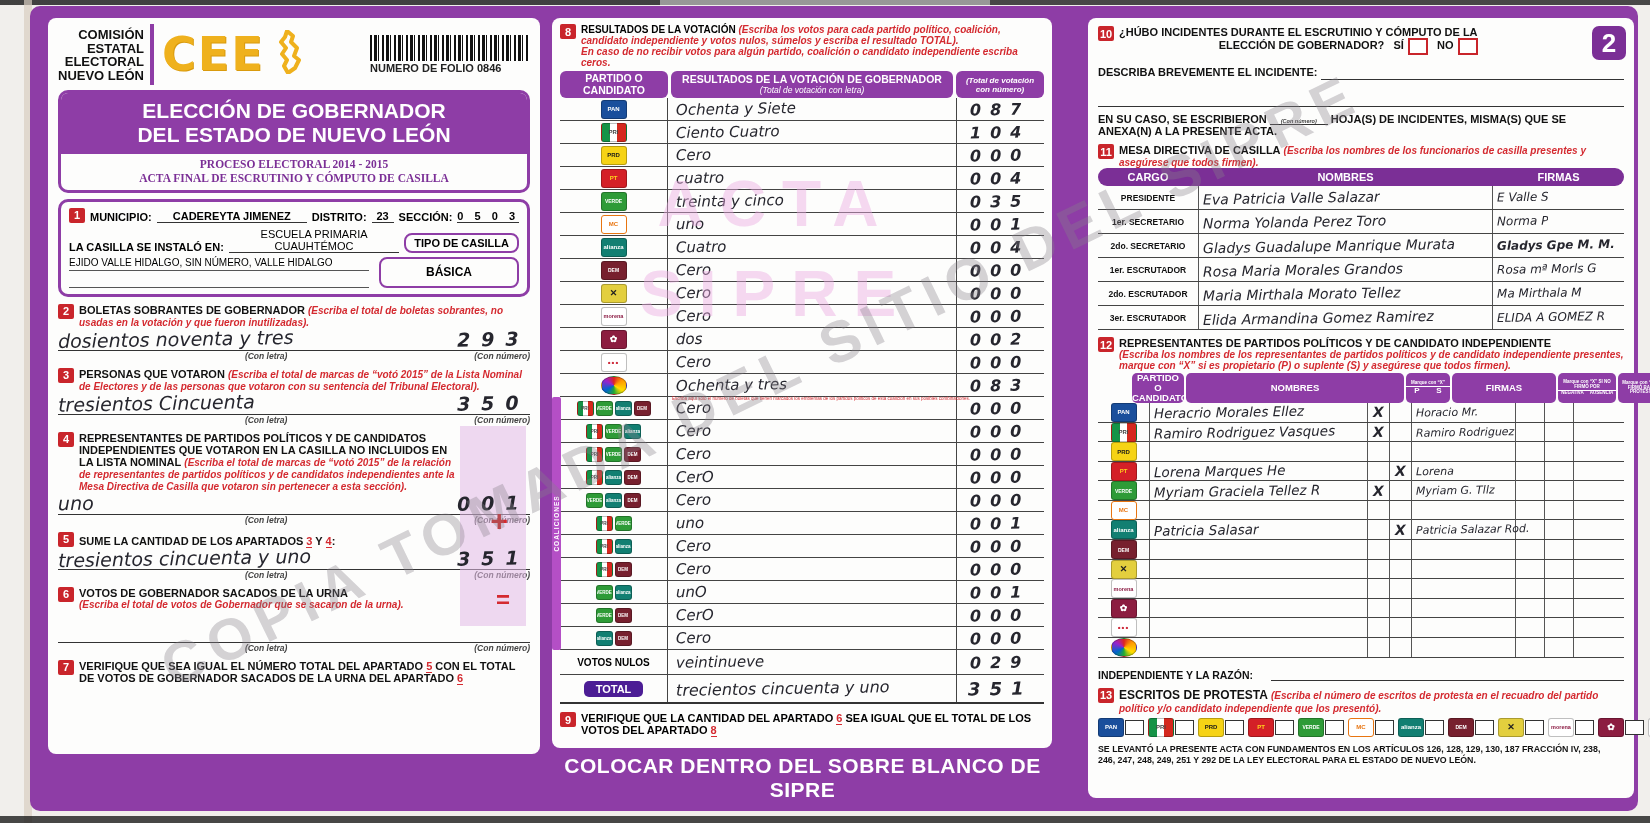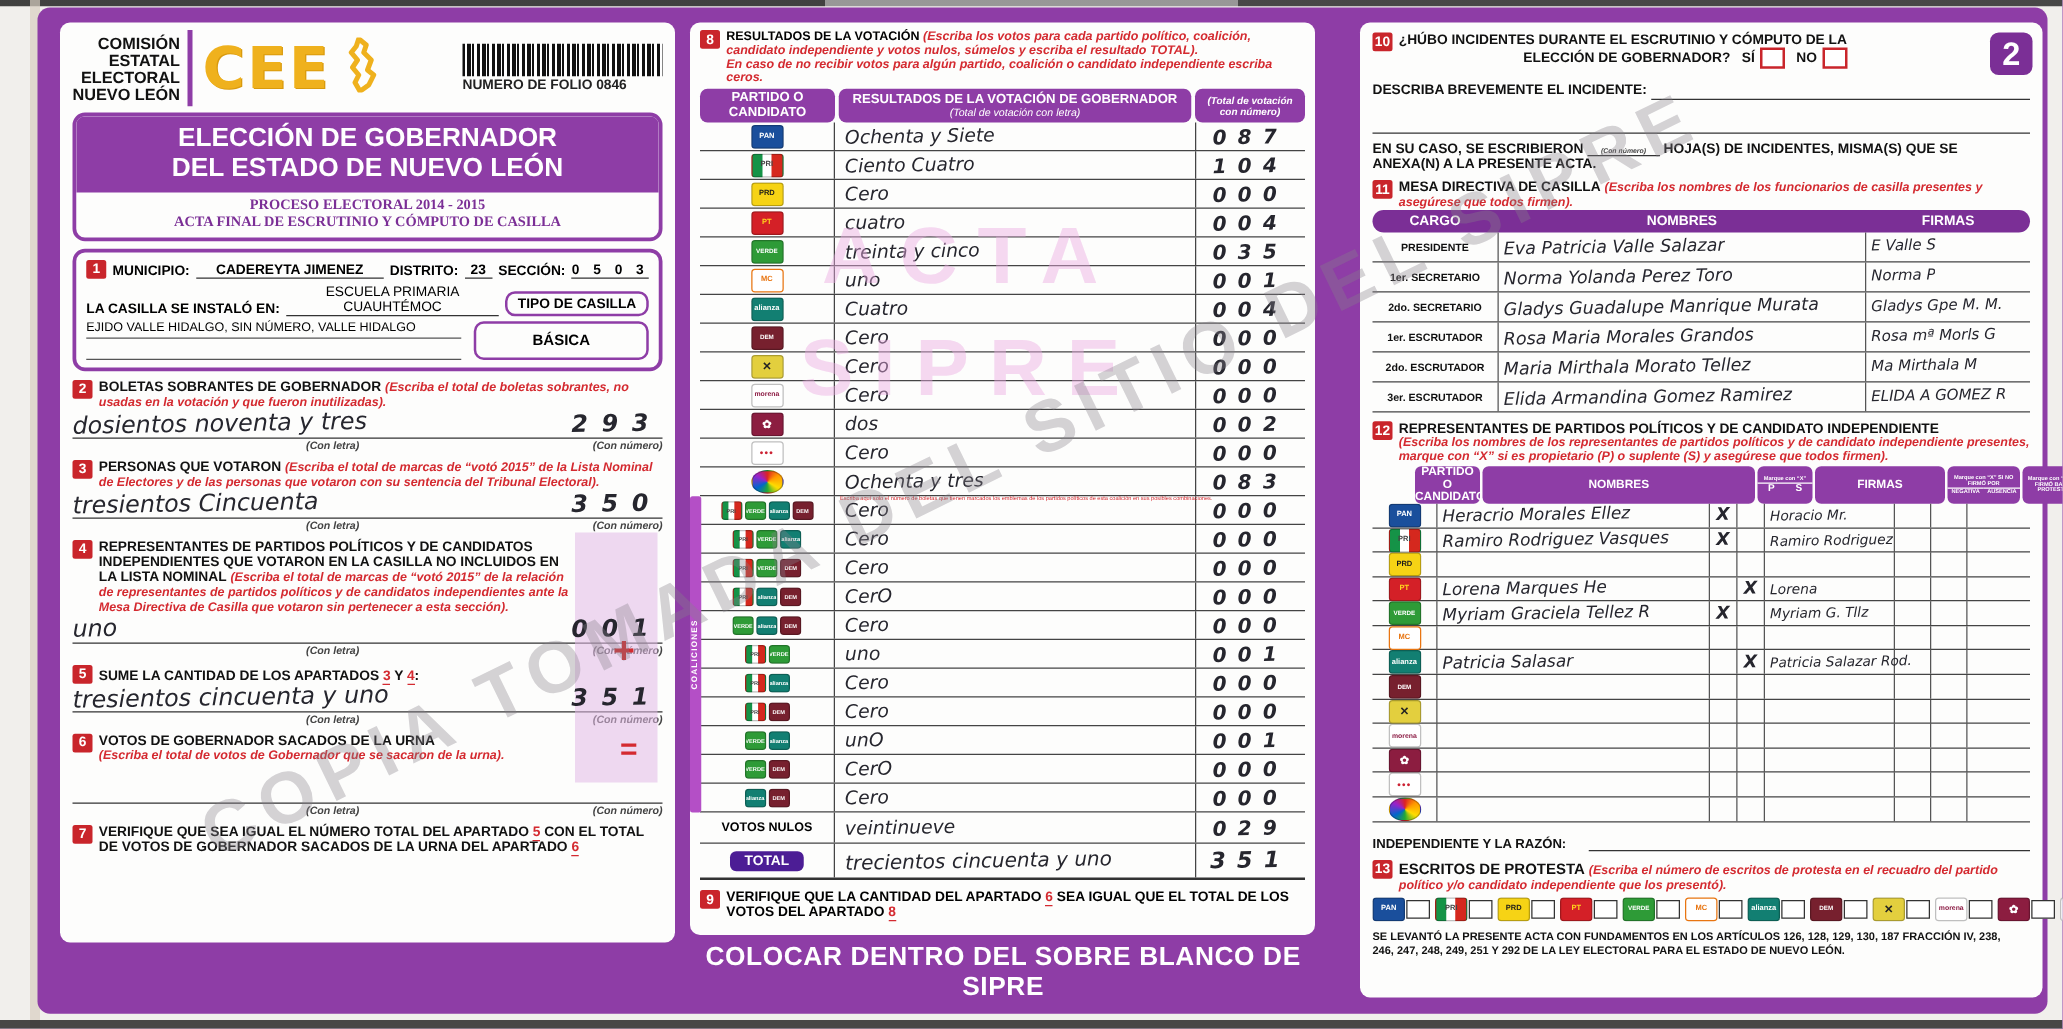--- a/index.html
+++ b/index.html
@@ -705,21 +705,21 @@
               <span class="hw">Norma Yolanda Perez Toro</span>
             </div>
             <div style="padding-left:4px;"><span class="hw" style="font-size:12px;">Norma P</span></div>
           </div>
 
           <div class="mesa-row">
             <div class="cargo">2do. SECRETARIO</div>
             <div style="border-left:1.2px solid #555;border-right:1.2px solid #555;height:100%;display:flex;align-items:center;padding-left:4px;">
               <span class="hw">Gladys Guadalupe Manrique Murata</span>
             </div>
-            <div style="padding-left:4px;"><span class="hw" style="font-size:12px;">Gladys Gpe M. M.</span></div>
+            <div style="padding-left:4px;font-weight:bold;"><span class="hw" style="font-size:12px;">Gladys Gpe M. M.</span></div>
           </div>
 
           <div class="mesa-row">
             <div class="cargo">1er. ESCRUTADOR</div>
             <div style="border-left:1.2px solid #555;border-right:1.2px solid #555;height:100%;display:flex;align-items:center;padding-left:4px;">
               <span class="hw">Rosa Maria Morales Grandos</span>
             </div>
             <div style="padding-left:4px;"><span class="hw" style="font-size:12px;">Rosa mª Morls G</span></div>
           </div>
 

